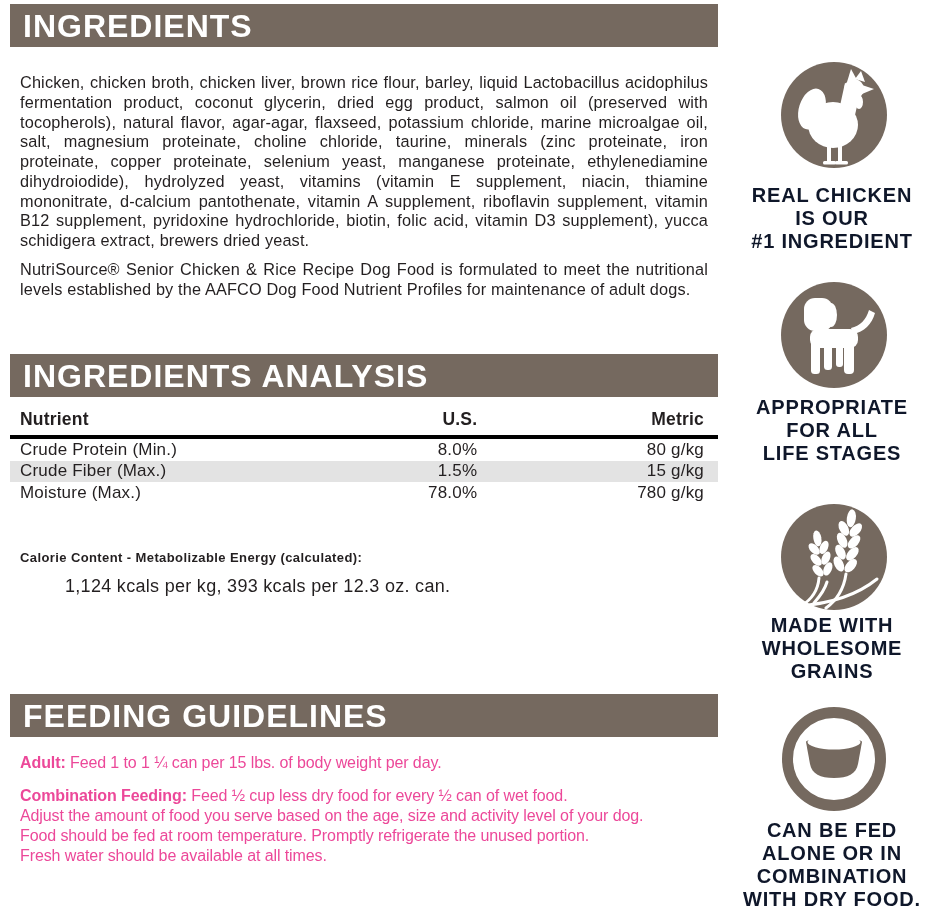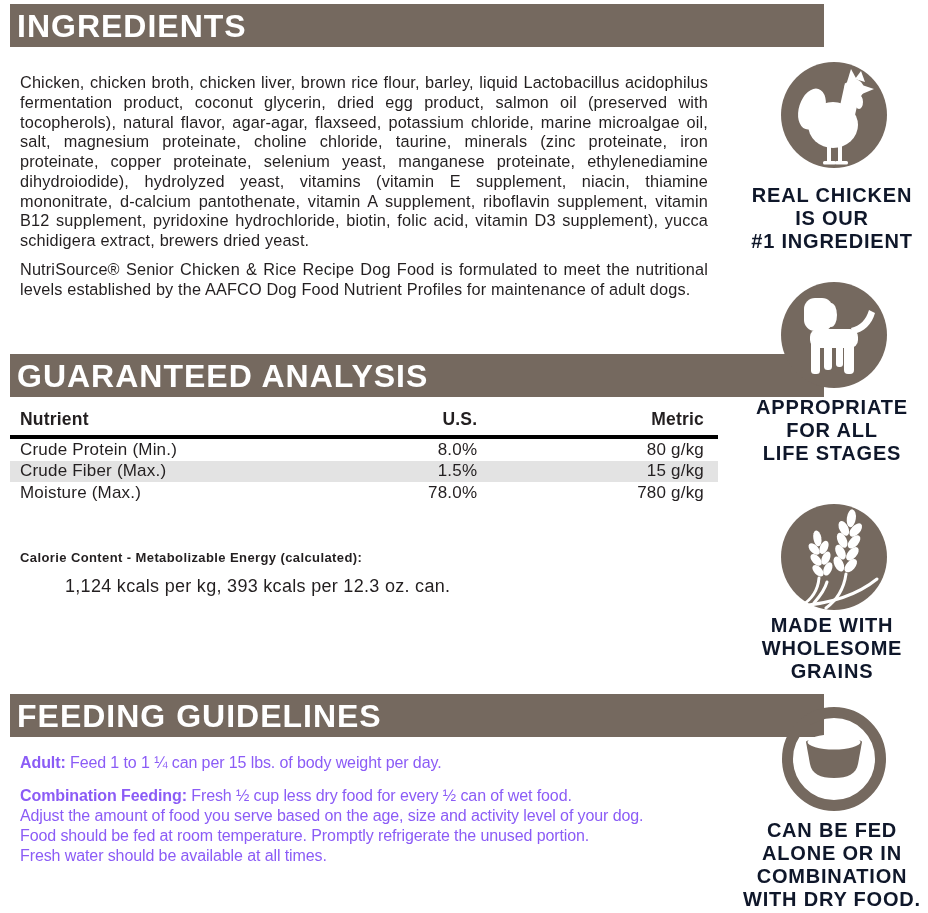--- a/index.html
+++ b/index.html
@@ -2,23 +2,23 @@
 <html><head>
 <meta charset="utf-8">
 <style>
   html,body{margin:0;padding:0;background:#fff;}
   .page{
     position:relative;width:928px;height:913px;background:#fff;overflow:hidden;
     font-family:"Liberation Sans", sans-serif;color:#231f20;
   }
   
   .bar{
-    position:absolute;left:10px;width:814px;height:43px;background:#75695f;
+    position:absolute;left:10px;width:708px;height:43px;background:#75695f;
     color:#fff;font-weight:bold;font-size:32px;line-height:44px;
-    letter-spacing:1px;padding-left:7px;box-sizing:border-box;white-space:nowrap;
+    letter-spacing:1px;padding-left:13px;box-sizing:border-box;white-space:nowrap;
   }
   .bar-ingredients{top:4px;}
   .bar-analysis{top:354px;}
   .bar-feeding{top:694px;}
   
   .para{
     position:absolute;left:20px;width:688px;
     font-size:16.3px;line-height:19.7px;letter-spacing:0.15px;
     text-align:justify;color:#231f20;
   }
@@ -39,21 +39,21 @@
   .ga-table th.us{text-align:right;padding-left:0;}
   .ga-table th.metric{text-align:right;padding-left:0;padding-right:14px;}
   .ga-table td{padding:0 0 0 10px;height:21.5px;letter-spacing:0.2px;}
   .ga-table td.us{text-align:right;padding-left:0;}
   .ga-table td.metric{text-align:right;padding-left:0;padding-right:14px;}
   .ga-table tbody tr:nth-child(even){background:#e3e3e3;}
   
   .calorie-h{position:absolute;left:20px;top:550px;font-weight:bold;font-size:13px;letter-spacing:0.4px;}
   .calorie-t{position:absolute;left:20px;top:576px;font-size:18px;letter-spacing:0.3px;margin-left:45px;}
   
-  .feed{position:absolute;left:20px;width:700px;font-size:16px;letter-spacing:-0.1px;color:#8b5cf6;}
+  .feed{position:absolute;left:20px;width:700px;font-size:16px;letter-spacing:-0.1px;color:#ec4899;}
   .feed b{font-weight:bold;}
   .feed-adult{top:754px;}
   .feed-combo{top:786px;line-height:20px;}
   
   .badge-circle{position:absolute;left:781px;width:106px;height:106px;}
   .c1{top:62px;} .c2{top:282px;} .c3{top:504px;} .c4{top:706px;}
   .badge-caption{
     position:absolute;left:736px;width:192px;text-align:center;
     font-weight:bold;font-size:20px;line-height:23px;letter-spacing:0.8px;
     color:#0f172a;white-space:pre-line;
@@ -65,21 +65,21 @@
 
 <div class="page">
 
   <div class="bar bar-ingredients">
     <span>INGREDIENTS</span>
   </div>
   <p class="para para-ingredients">Chicken, chicken broth, chicken liver, brown rice flour, barley, liquid Lactobacillus acidophilus fermentation product, coconut glycerin, dried egg product, salmon oil (preserved with tocopherols), natural flavor, agar-agar, flaxseed, potassium chloride, marine microalgae oil, salt, magnesium proteinate, choline chloride, taurine, minerals (zinc proteinate, iron proteinate, copper proteinate, selenium yeast, manganese proteinate, ethylenediamine dihydroiodide), hydrolyzed yeast, vitamins (vitamin E supplement, niacin, thiamine mononitrate, d-calcium pantothenate, vitamin A supplement, riboflavin supplement, vitamin B12 supplement, pyridoxine hydrochloride, biotin, folic acid, vitamin D3 supplement), yucca schidigera extract, brewers dried yeast.</p>
   <p class="para para-aafco">NutriSource® Senior Chicken &amp; Rice Recipe Dog Food is formulated to meet the nutritional levels established by the AAFCO Dog Food Nutrient Profiles for maintenance of adult dogs.</p>
 
   <div class="bar bar-analysis">
-    <span>GUARANTEED ANALYSIS</span>
+    <span>INGREDIENTS ANALYSIS</span>
   </div>
 
   <table class="ga-table">
     <colgroup>
         <col class="c-nutrient">
         <col class="c-us">
         <col class="c-metric">
       </colgroup>
     <thead>
       <tr>
@@ -108,21 +108,21 @@
   </table>
 
   <div class="calorie-h">Calorie Content - Metabolizable Energy (calculated):</div>
   <div class="calorie-t">1,124 kcals per kg, 393 kcals per 12.3 oz. can.</div>
 
   <div class="bar bar-feeding">
     <span>FEEDING GUIDELINES</span>
   </div>
   <div class="feed feed-adult"><b>Adult:</b><span> Feed 1 to 1 ¼ can per 15 lbs. of body weight per day.</span></div>
   <div class="feed feed-combo">
-    <div><b>Combination Feeding:</b><span> Fresh ½ cup less dry food for every ½ can of wet food.</span></div>
+    <div><b>Combination Feeding:</b><span> Feed ½ cup less dry food for every ½ can of wet food.</span></div>
     <div>Adjust the amount of food you serve based on the age, size and activity level of your dog.</div>
     <div>Food should be fed at room temperature. Promptly refrigerate the unused portion.</div>
     <div>Fresh water should be available at all times.</div>
   </div>
 
   <svg class="badge-circle c1" viewBox="0 0 106 106" xmlns="http://www.w3.org/2000/svg">
     <circle cx="53" cy="53" r="53" fill="#75695f"></circle>
     <g fill="#ffffff">
       <ellipse cx="31" cy="47" rx="13" ry="21" transform="rotate(18 31 47)"></ellipse>
       <ellipse cx="52" cy="63" rx="25" ry="23"></ellipse>

